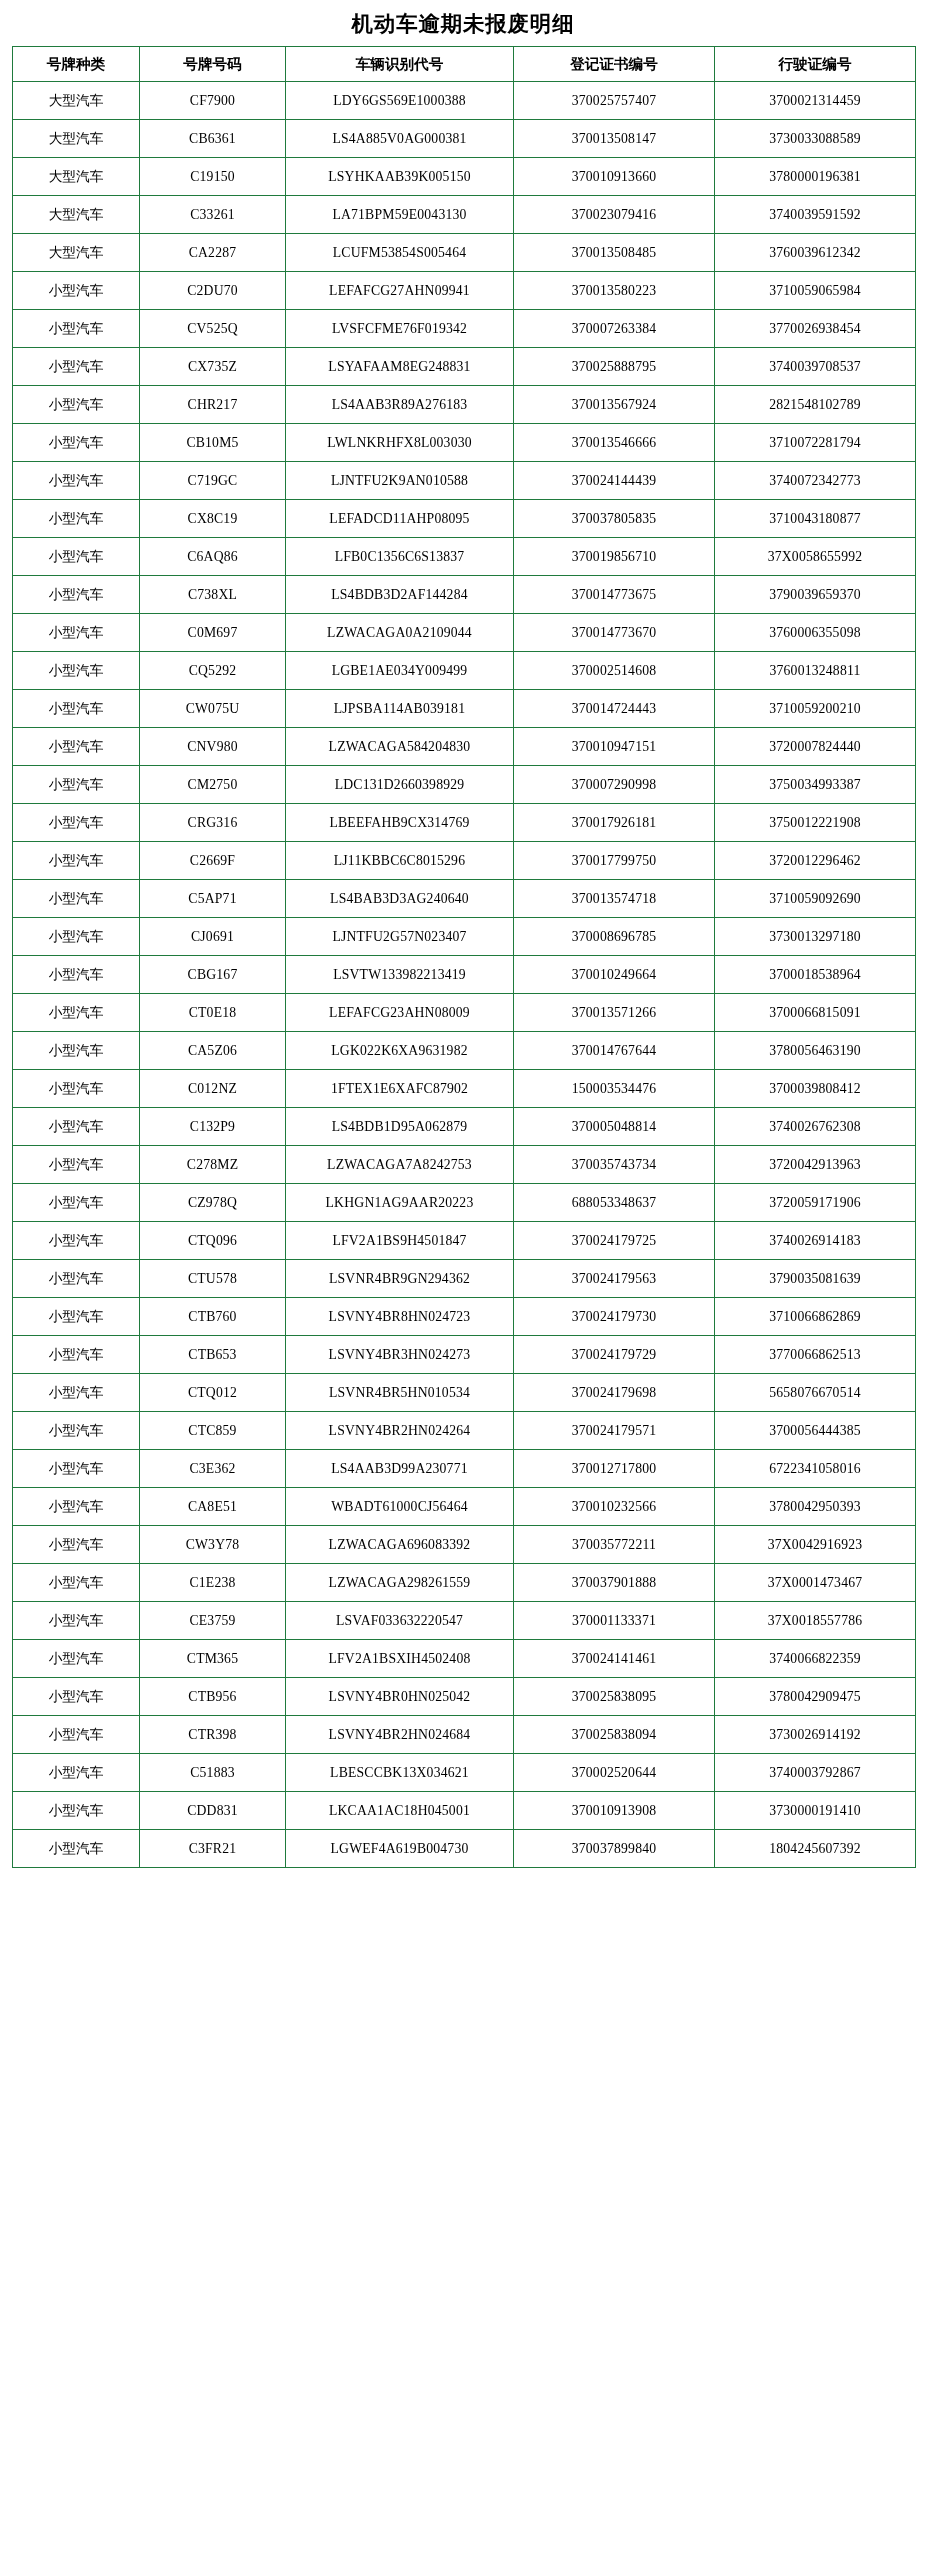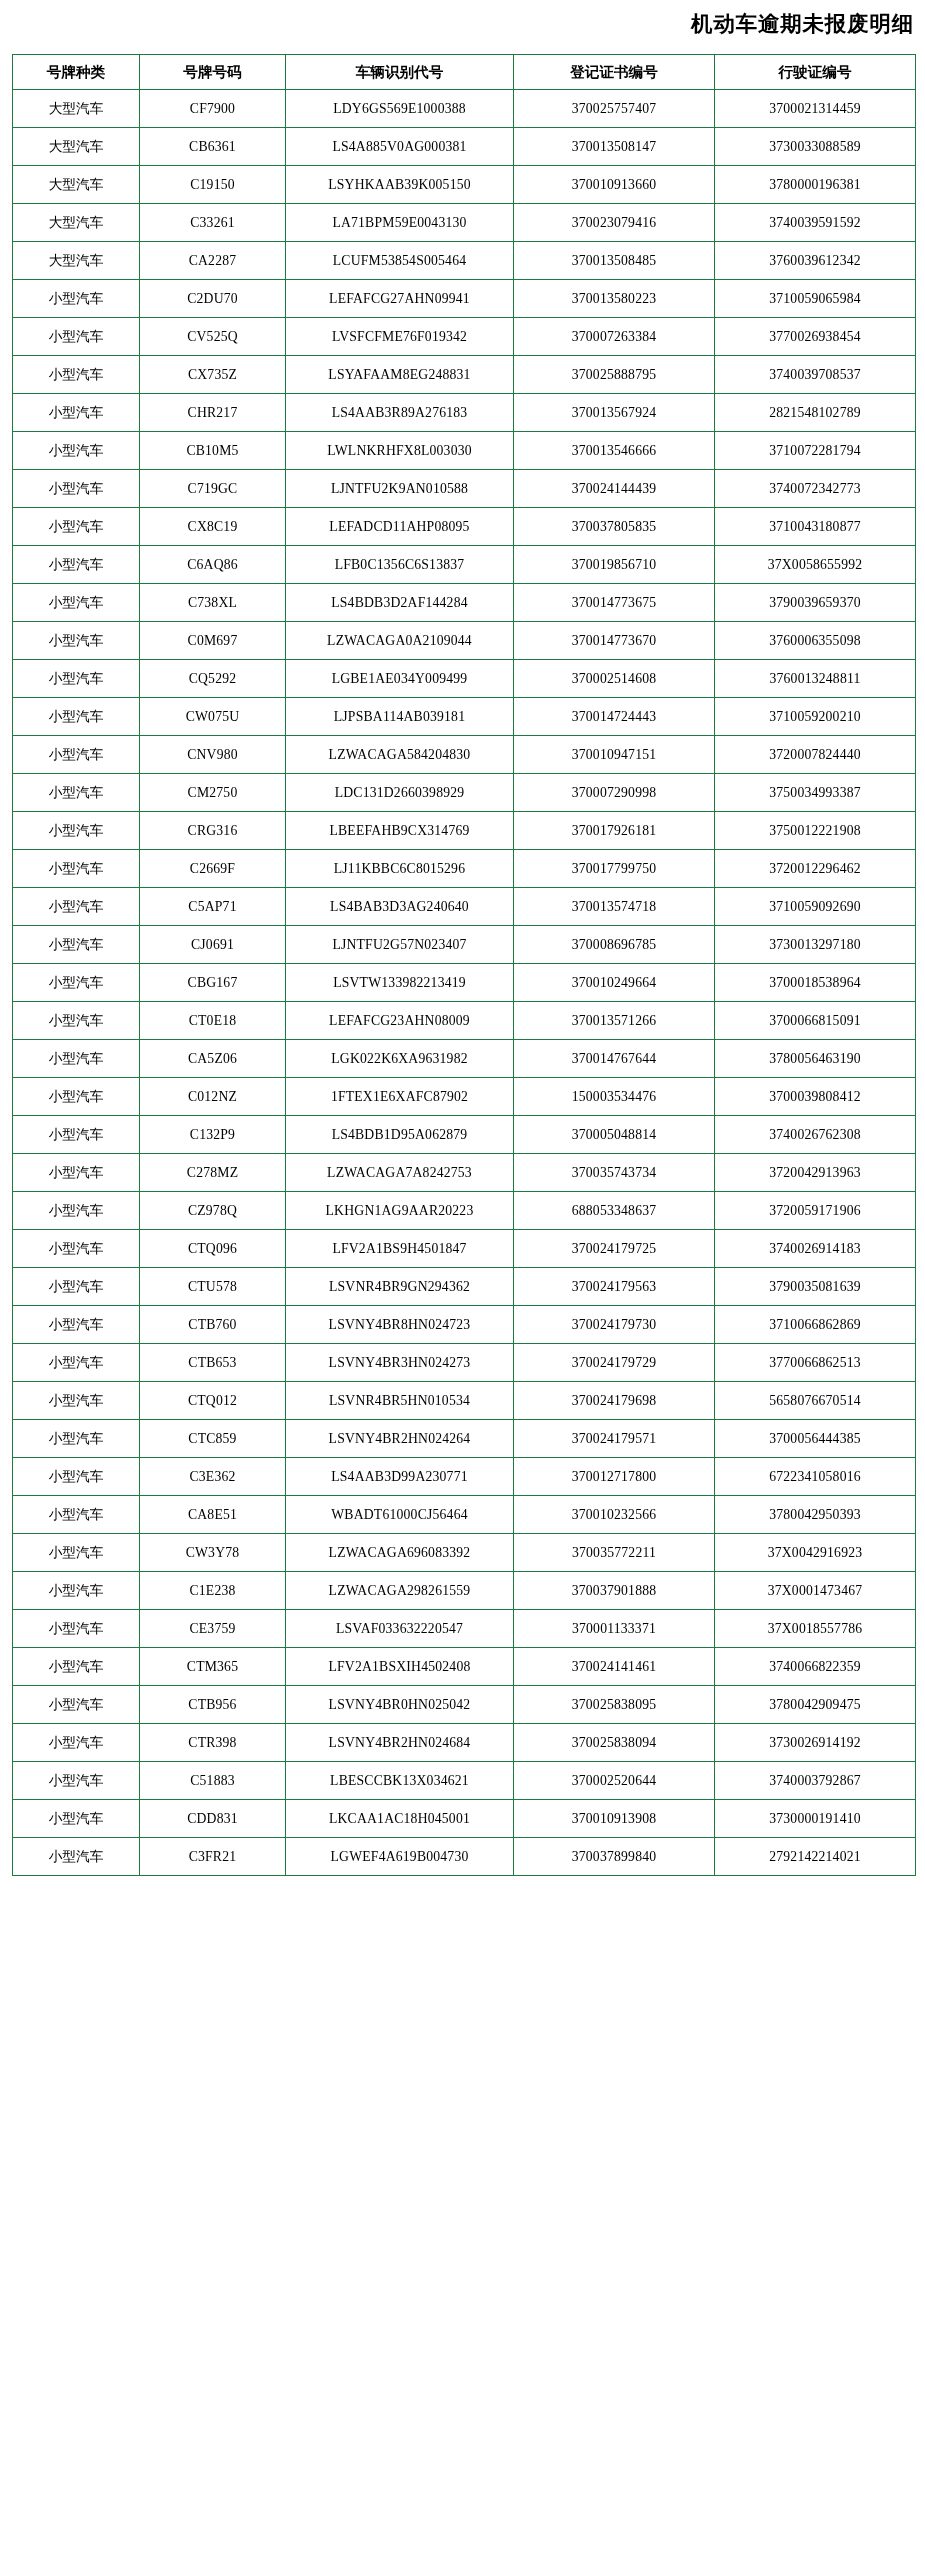--- a/index.html
+++ b/index.html
@@ -11,32 +11,31 @@
     width: 926px;
     font-family: "Liberation Serif", "DejaVu Serif", serif;
     color: #000000;
   }
   .page {
     width: 926px;
     box-sizing: border-box;
     padding: 6.9px 12px 0 12px;
   }
   .doc-title {
-    text-align: right;
+    text-align: center;
     font-size: 21.4px;
     font-weight: bold;
     letter-spacing: 0.9px;
     padding: 5.1px 0 8.6px 0;
     line-height: 1.2;
   }
   table.detail-table {
     width: 902px;
     border-collapse: collapse;
     table-layout: fixed;
-    margin-top: 8px;
   }
   table.detail-table th,
   table.detail-table td {
     border: 0.9px solid #1f7a3d;
     text-align: center;
     vertical-align: middle;
     font-size: 13.7px;
     height: 37px;
     line-height: 1.1;
     padding: 0 1.7px;
@@ -407,18 +406,18 @@
           <td class="cell-plate">CDD831</td>
           <td class="cell-vin">LKCAA1AC18H045001</td>
           <td class="cell-reg">370010913908</td>
           <td class="cell-lic">3730000191410</td>
         </tr>
         <tr>
           <td class="cell-type">小型汽车</td>
           <td class="cell-plate">C3FR21</td>
           <td class="cell-vin">LGWEF4A619B004730</td>
           <td class="cell-reg">370037899840</td>
-          <td class="cell-lic">2792142214021</td>
+          <td class="cell-lic">1804245607392</td>
         </tr>
       </tbody>
   </table>
 </div>
 
 
 </body></html>

